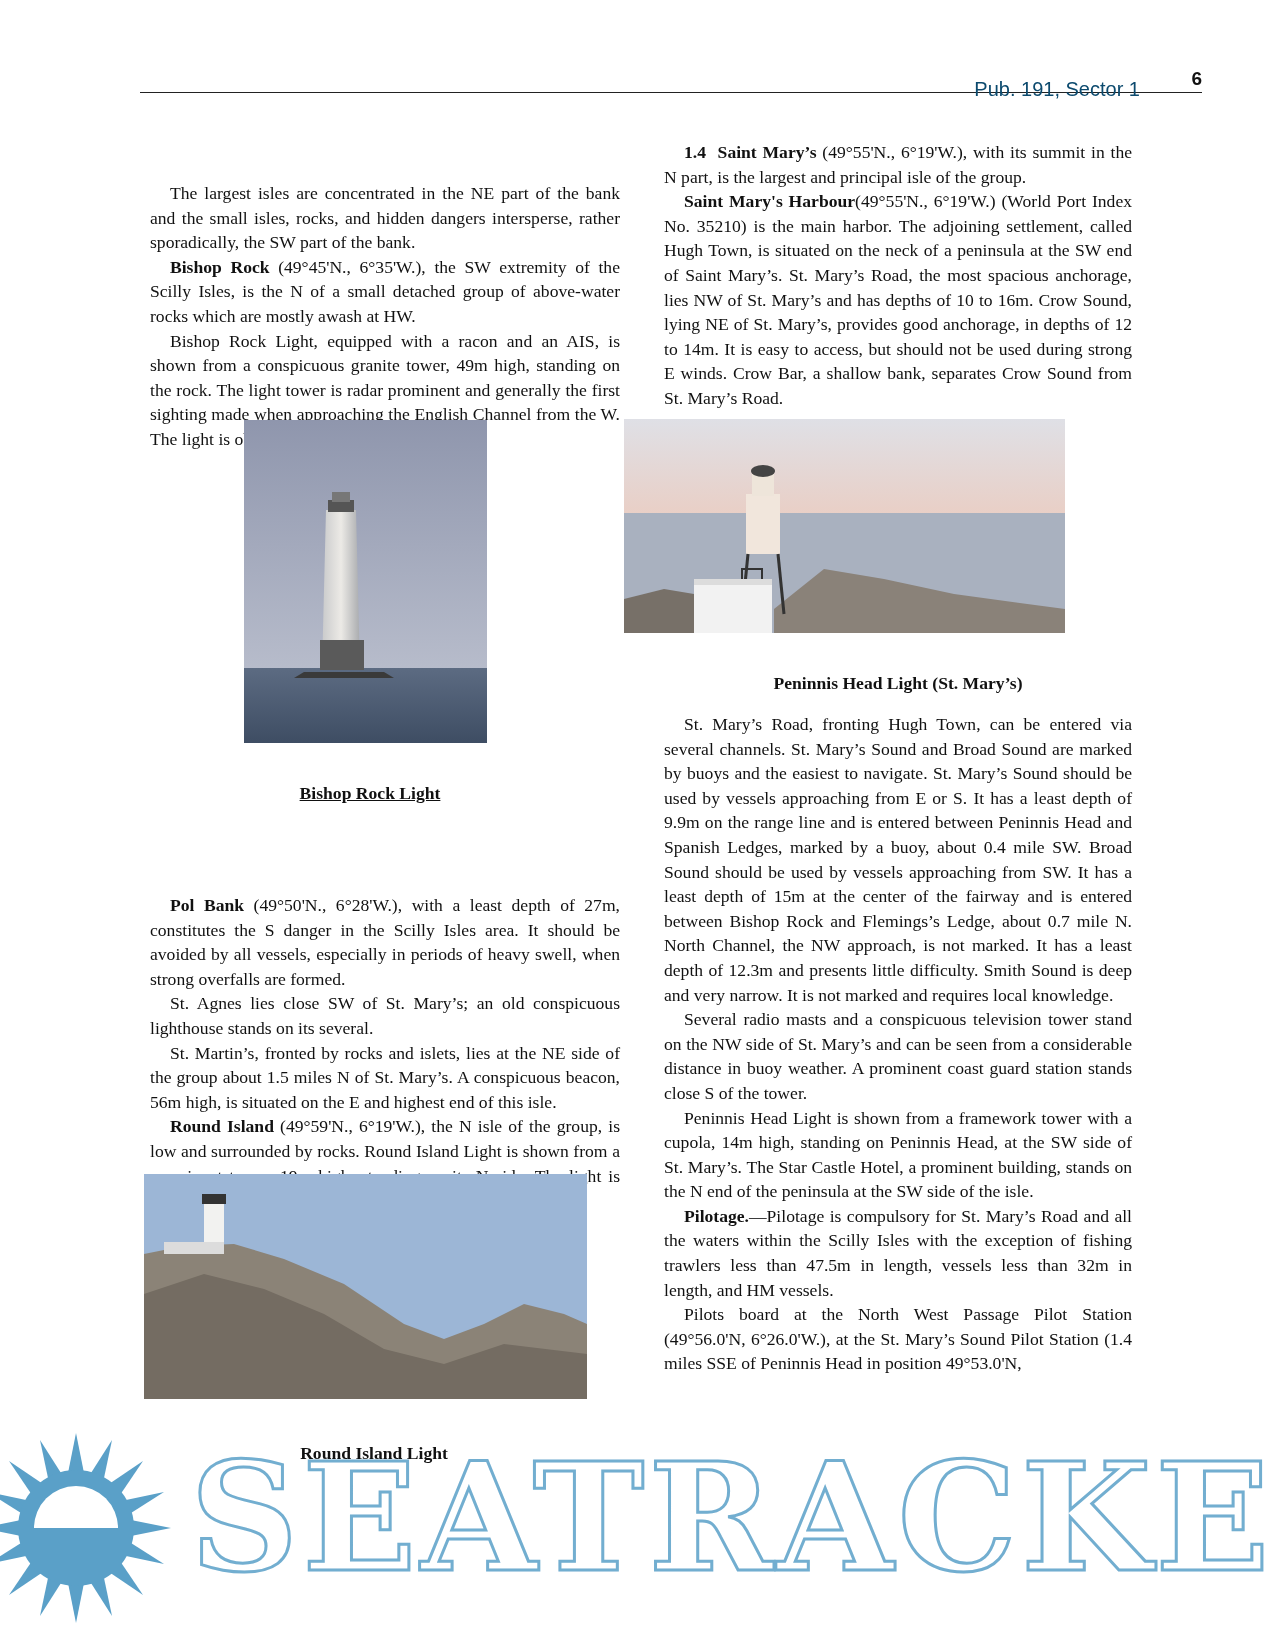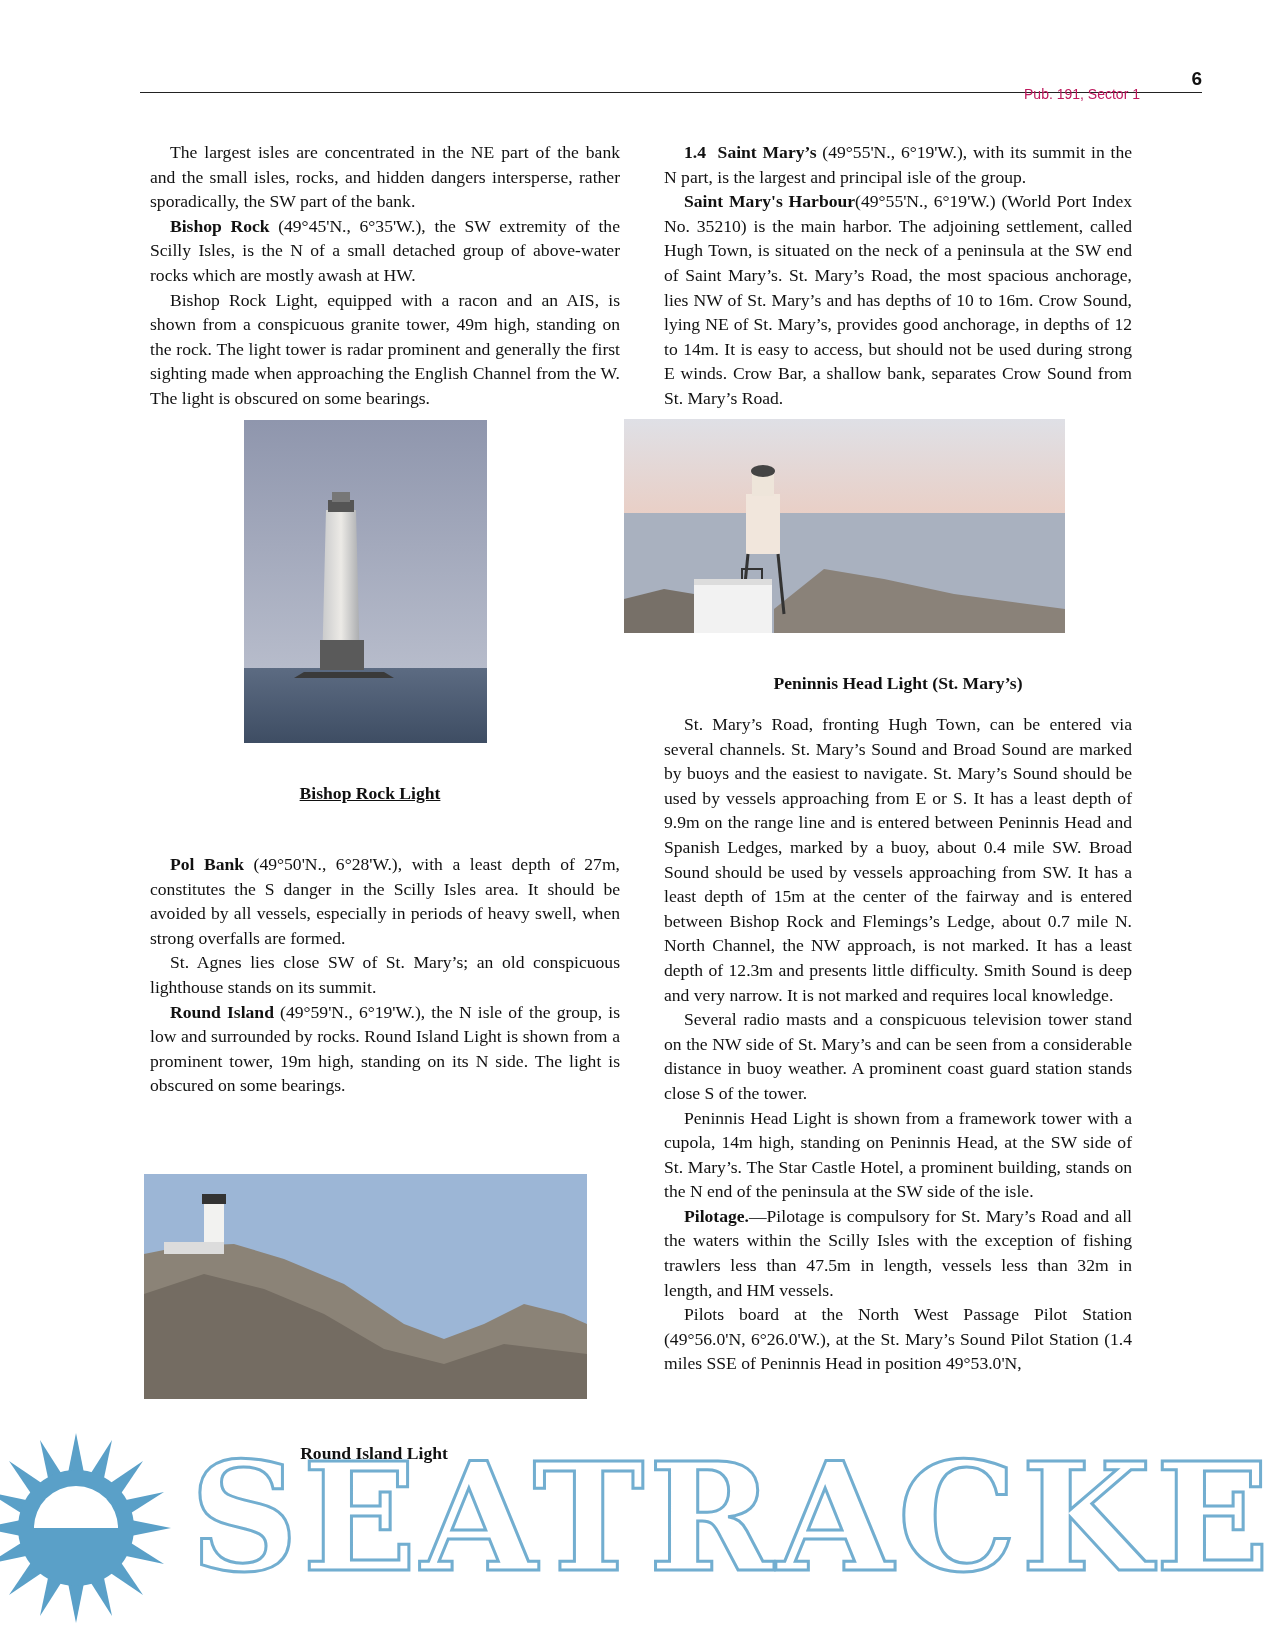--- a/index.html
+++ b/index.html
@@ -1,21 +1,21 @@
 <!DOCTYPE html>
 <html><head>
 <meta charset="utf-8">
 <style>
   html, body { margin: 0; padding: 0; background: #ffffff; }
   body { width: 1275px; height: 1650px; position: relative; overflow: hidden; font-family: "Liberation Serif", serif; color: #111; }
   .header { position: absolute; left: 140px; top: 66px; width: 1062px; height: 26px; border-bottom: 1.5px solid #222; }
-  .header .pub { position: absolute; right: 62px; top: 20px; font-family: "Liberation Sans", sans-serif; font-size: 14px; color: #be185d; }
+  .header .pub { position: absolute; right: 62px; top: 12px; font-family: "Liberation Sans", sans-serif; font-size: 20px; color: #0c4a6e; }
   .header .pnum { position: absolute; right: 0px; top: 2px; font-family: "Liberation Sans", sans-serif; font-size: 19px; font-weight: bold; color: #111; }
   .col { position: absolute; top: 146px; width: 470px; font-size: 17.6px; line-height: 24.6px; text-align: justify; }
-  .col.left { left: 150px; }
+  .col.left { left: 150px; margin-top: 41px; }
   .col.right { left: 664px; width: 468px; }
   p { margin: 0; text-indent: 20px; }
   p b { font-weight: bold; }
   .figure { position: absolute; overflow: hidden; }
   .caption { position: absolute; font-weight: bold; font-size: 17.6px; text-align: center; }
   .watermark { position: absolute; left: 0; top: 1410px; width: 1275px; height: 240px; pointer-events: none; }
   .wm-text { position: absolute; left: 190px; top: 1442px; font-family: "DejaVu Serif", serif; font-weight: bold; font-size: 150px; letter-spacing: 4px; color: rgba(90,160,200,0.85); -webkit-text-stroke: 4px #5aa0c8; line-height: 1; white-space: nowrap; opacity: 0.85; }
 </style>
 </head>
 <body>
@@ -54,21 +54,22 @@
     <rect x="84" y="80" width="26" height="12" fill="#555"></rect>
     <rect x="88" y="72" width="18" height="10" fill="#777"></rect>
     <rect x="76" y="220" width="44" height="30" fill="#5a5a5a"></rect>
     <polygon points="60,252 140,252 150,258 50,258" fill="#3a3a3a"></polygon>
   </svg>
 </div>
 <div class="caption" style="left:150px; top:783px; width:440px;text-decoration:underline;">Bishop Rock Light</div>
 
 <div class="col left" style="top:852px;">
   <p><b>Pol Bank</b><span> (49°50'N., 6°28'W.), with a least depth of 27m, constitutes the S danger in the Scilly Isles area. It should be avoided by all vessels, especially in periods of heavy swell, when strong overfalls are formed.</span></p>
-  <p>St. Agnes lies close SW of St. Mary’s; an old conspicuous lighthouse stands on its summit.</p>
+  <p>St. Agnes lies close SW of St. Mary’s; an old conspicuous lighthouse stands on its several.</p>
+  <p>St. Martin’s, fronted by rocks and islets, lies at the NE side of the group about 1.5 miles N of St. Mary’s. A conspicuous beacon, 56m high, is situated on the E and highest end of this isle.</p>
   <p><b>Round Island</b><span> (49°59'N., 6°19'W.), the N isle of the group, is low and surrounded by rocks. Round Island Light is shown from a prominent tower, 19m high, standing on its N side. The light is obscured on some bearings.</span></p>
 </div>
 
 <div class="figure" style="left:144px; top:1174px; width:443px; height:225px;">
   <svg width="443" height="225" viewBox="0 0 443 225">
     <rect width="443" height="225" fill="#9cb6d6"></rect>
     <polygon points="0,80 40,72 90,70 140,85 200,110 260,150 300,165 340,150 380,130 420,140 443,150 443,225 0,225" fill="#8b8377"></polygon>
     <polygon points="0,120 60,100 120,115 180,140 240,175 300,190 360,170 443,180 443,225 0,225" fill="#746c62"></polygon>
     <rect x="60" y="28" width="20" height="50" fill="#f2f2f0"></rect>
     <rect x="58" y="20" width="24" height="10" fill="#333"></rect>

